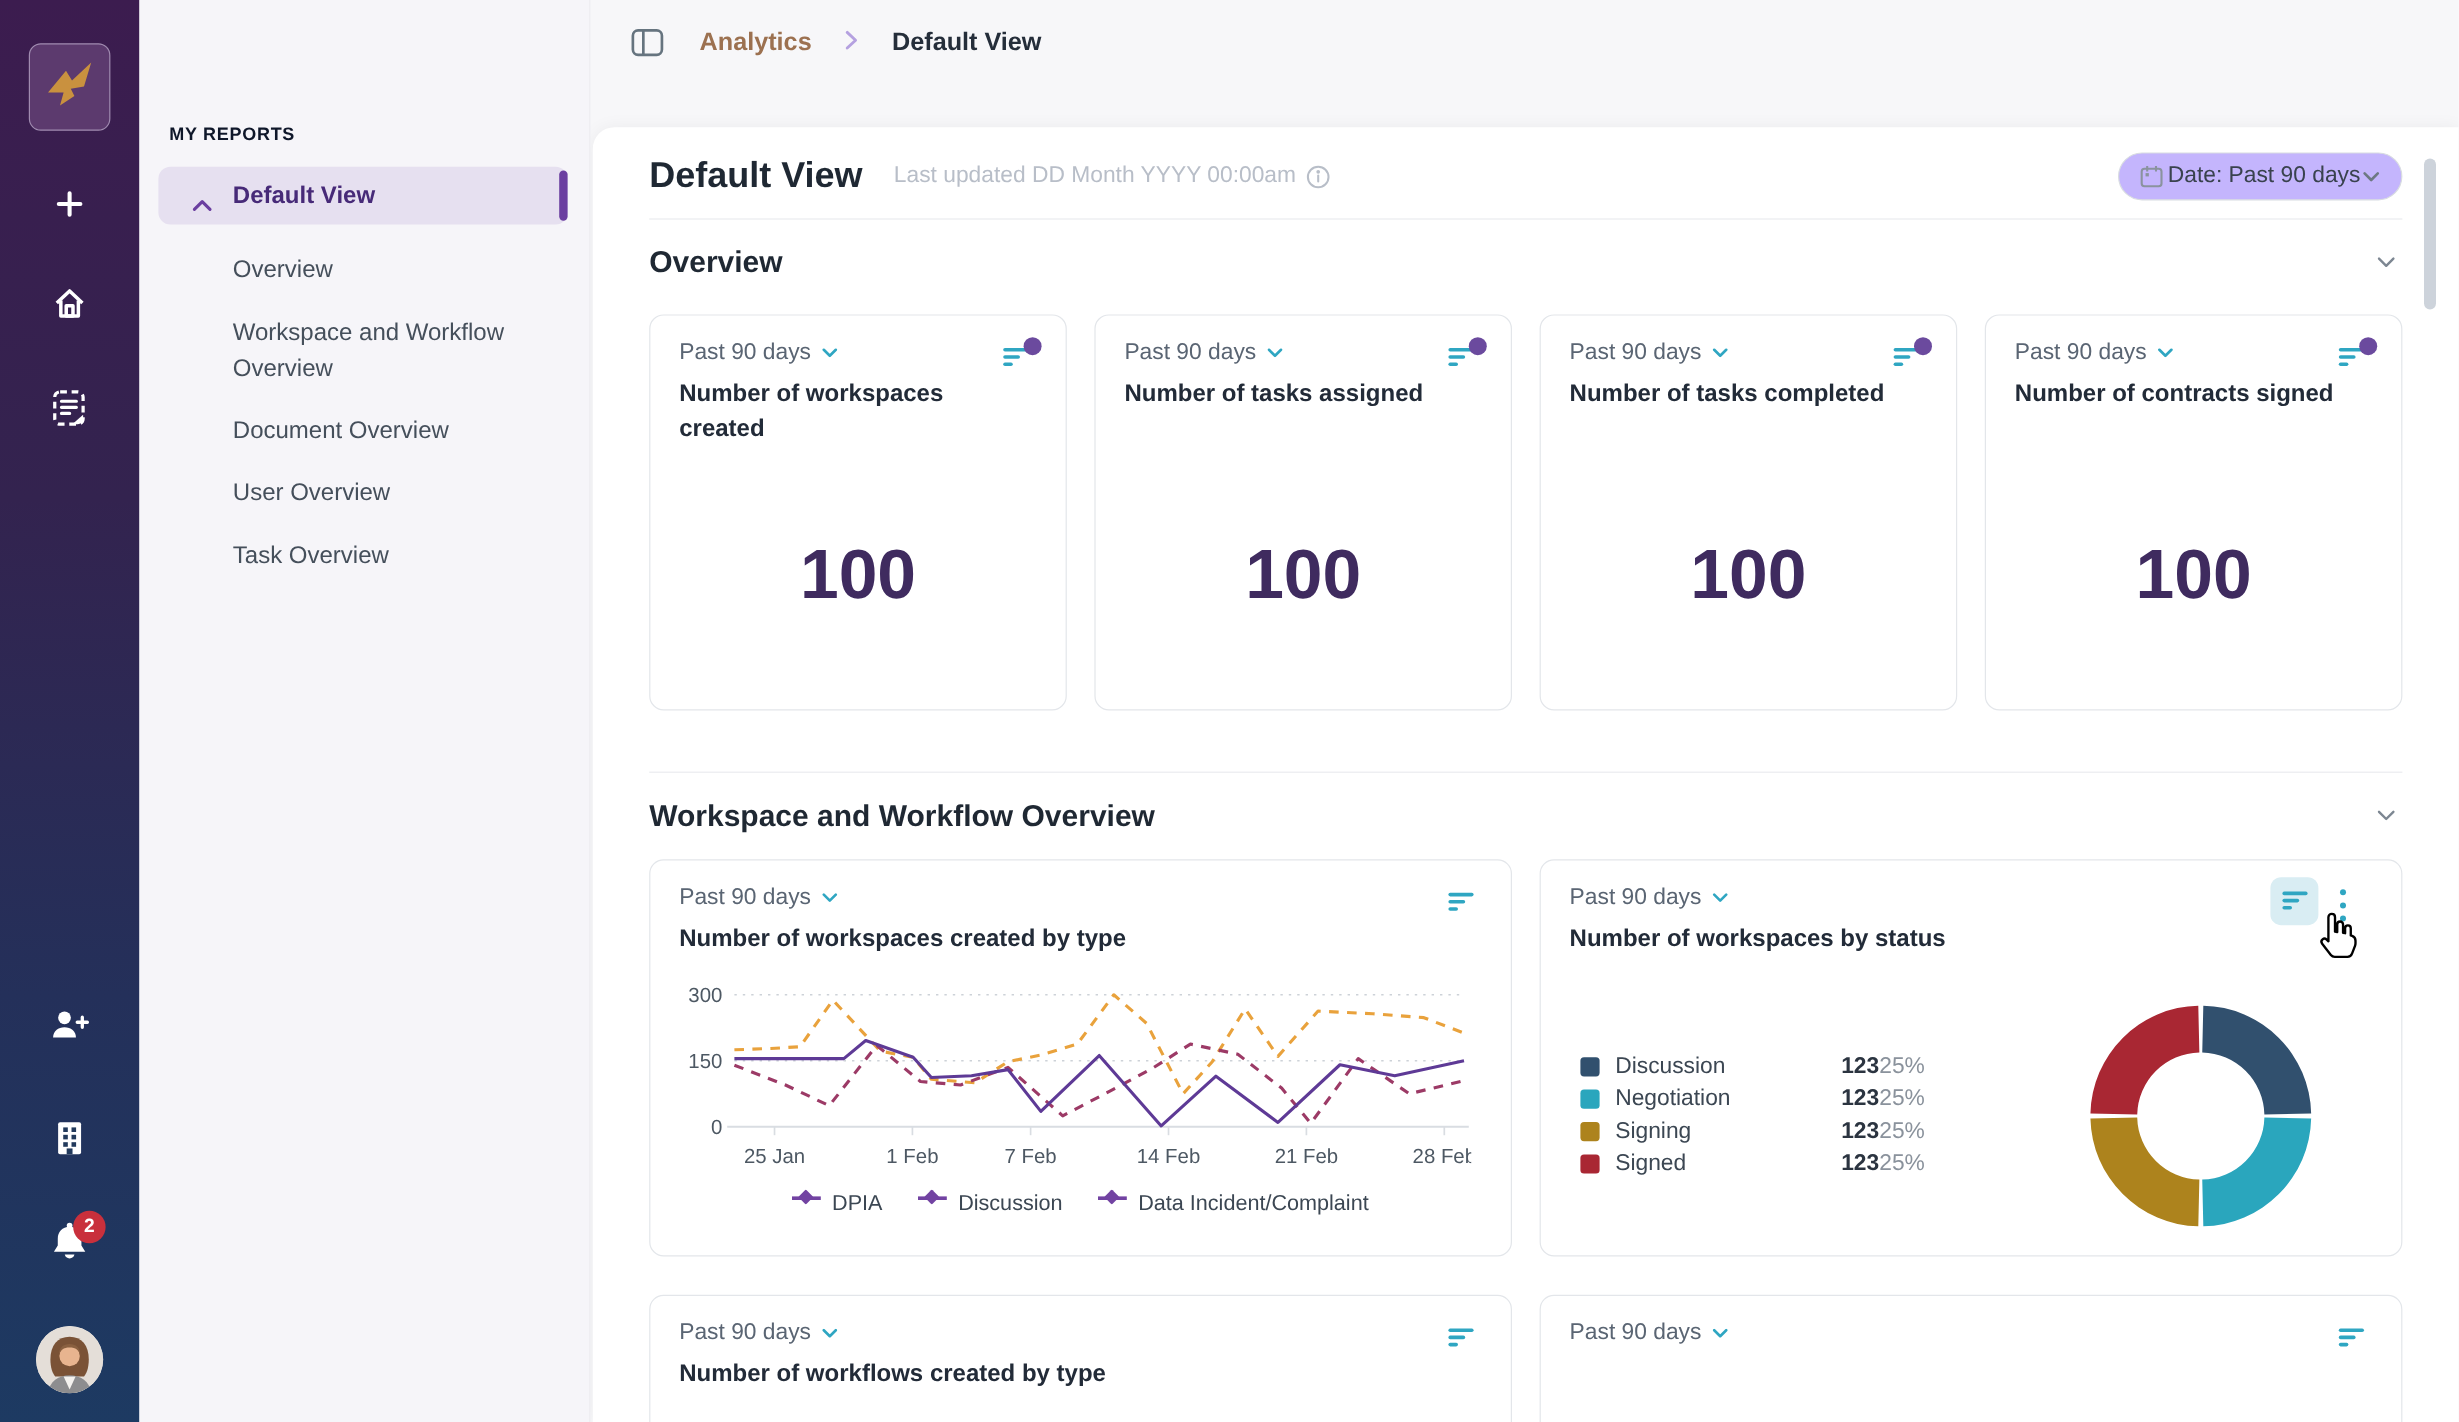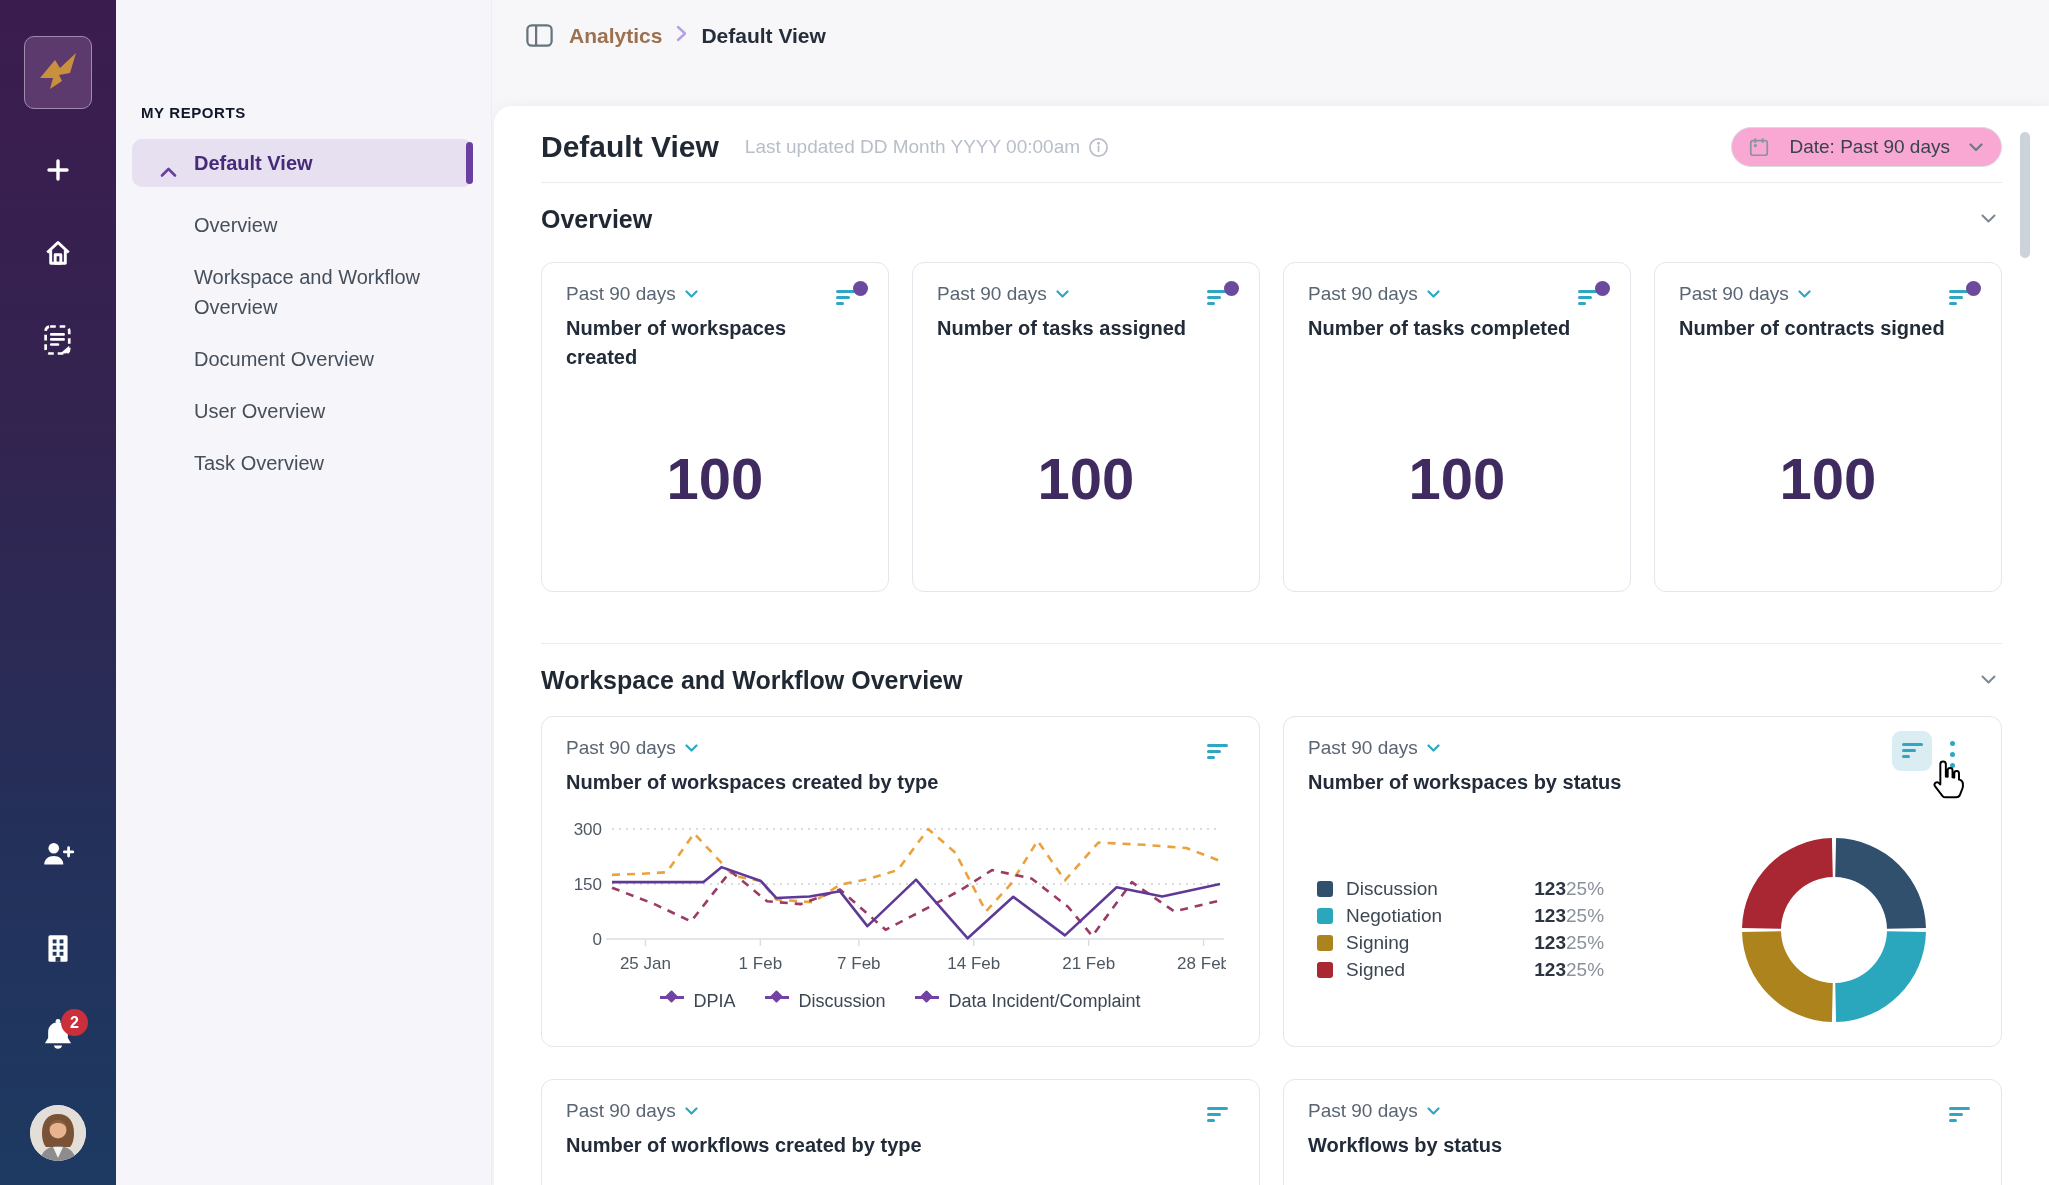--- a/index.html
+++ b/index.html
@@ -32,32 +32,32 @@
   .subnav-title { margin:104px 0 0 25px; font-size:15px; font-weight:bold; letter-spacing:0.6px; color:#0f172a; }
   .nav-list { margin-top:18px; }
   .nav-item { position:relative; margin:0 18px 0 16px; padding:11px 10px 11px 62px;
     font-size:20px; color:#454f5b; line-height:30px; border-radius:10px; cursor:pointer; }
   .nav-item.selected { background:#e6e0f0; color:#472a78; font-weight:bold; padding-top:9px; padding-bottom:9px; margin-bottom:12px; }
   .sel-bar { position:absolute; right:0; top:3px; bottom:3px; width:7px; border-radius:4px; background:#6b3fa0; }
   .sel-chev { position:absolute; left:28px; top:17px; }
 
   
   .topbar { position:absolute; left:494px; top:0; right:0; height:106px; z-index:1; }
-  .crumb { position:absolute; left:30px; top:20px; display:flex; align-items:center; gap:14px; }
+  .crumb { position:absolute; left:30px; top:20px; display:flex; align-items:center; gap:28px; }
   .crumb-app { color:#9c7150; font-size:21px; font-weight:bold; cursor:pointer; }
   .crumb-page { color:#252e3a; font-size:21px; font-weight:bold; }
 
   
   .panel { position:absolute; left:494px; top:106px; right:0; bottom:0; background:#ffffff;
     border-radius:18px 0 0 0; box-shadow:0 0 14px rgba(23,28,38,0.05); padding:0 47px; overflow:hidden; }
   .panel-head { margin-top:21px; display:flex; align-items:center; }
   .page-title { font-size:30px; font-weight:bold; color:#1f2833; }
   .updated { margin-left:26px; font-size:19px; color:#b8bec8; display:flex; align-items:center; gap:8px; }
   .date-pill { margin-left:auto; height:40px; padding:0 18px 0 16px; border:1px solid #d8dce1; border-radius:20px;
-    background:#f9a8d4; display:flex; align-items:center; gap:19px; font-size:19px; color:#39424e; cursor:pointer;
+    background:#c4b5fd; display:flex; align-items:center; gap:2px; font-size:19px; color:#39424e; cursor:pointer;
     font-family:"Liberation Sans", sans-serif; }
   .divider { height:1px; background:#eaecef; margin-top:15px; }
   .divider.d2 { margin-top:51px; }
   .section-head { margin-top:22px; display:flex; align-items:center; justify-content:space-between; }
   .section-title { font-size:25px; font-weight:bold; color:#1f2833; }
   .collapse-btn { background:none; border:none; cursor:pointer; padding:6px; }
 
   
   .cards-row { margin-top:28px; display:grid; grid-template-columns:repeat(4,1fr); gap:23px; }
   .card { position:relative; background:#fff; border:1px solid #e3e6ea; border-radius:12px; padding:20px 24px; }
@@ -501,21 +501,20 @@
           <i class="bar bar3"></i>
         </div>
     </div>
     <div class="card chart-card">
       <div class="period">
         <span>Past 90 days</span>
         <svg width="13" height="8" viewBox="0 0 13 8">
             <path d="M1.5 1.5 6.5 6.5l5-5" fill="none" stroke="#2fa6c2" stroke-width="2.2" stroke-linecap="round" stroke-linejoin="round"></path>
           </svg>
       </div>
-      <div class="card-title" style="max-width:none;">Workflows by status</div>
       <div class="filter-ic">
           <i class="bar bar1"></i>
           <i class="bar bar2"></i>
           <i class="bar bar3"></i>
         </div>
     </div>
   </div>
 </main>
 
 <div class="scroll-thumb"></div>

